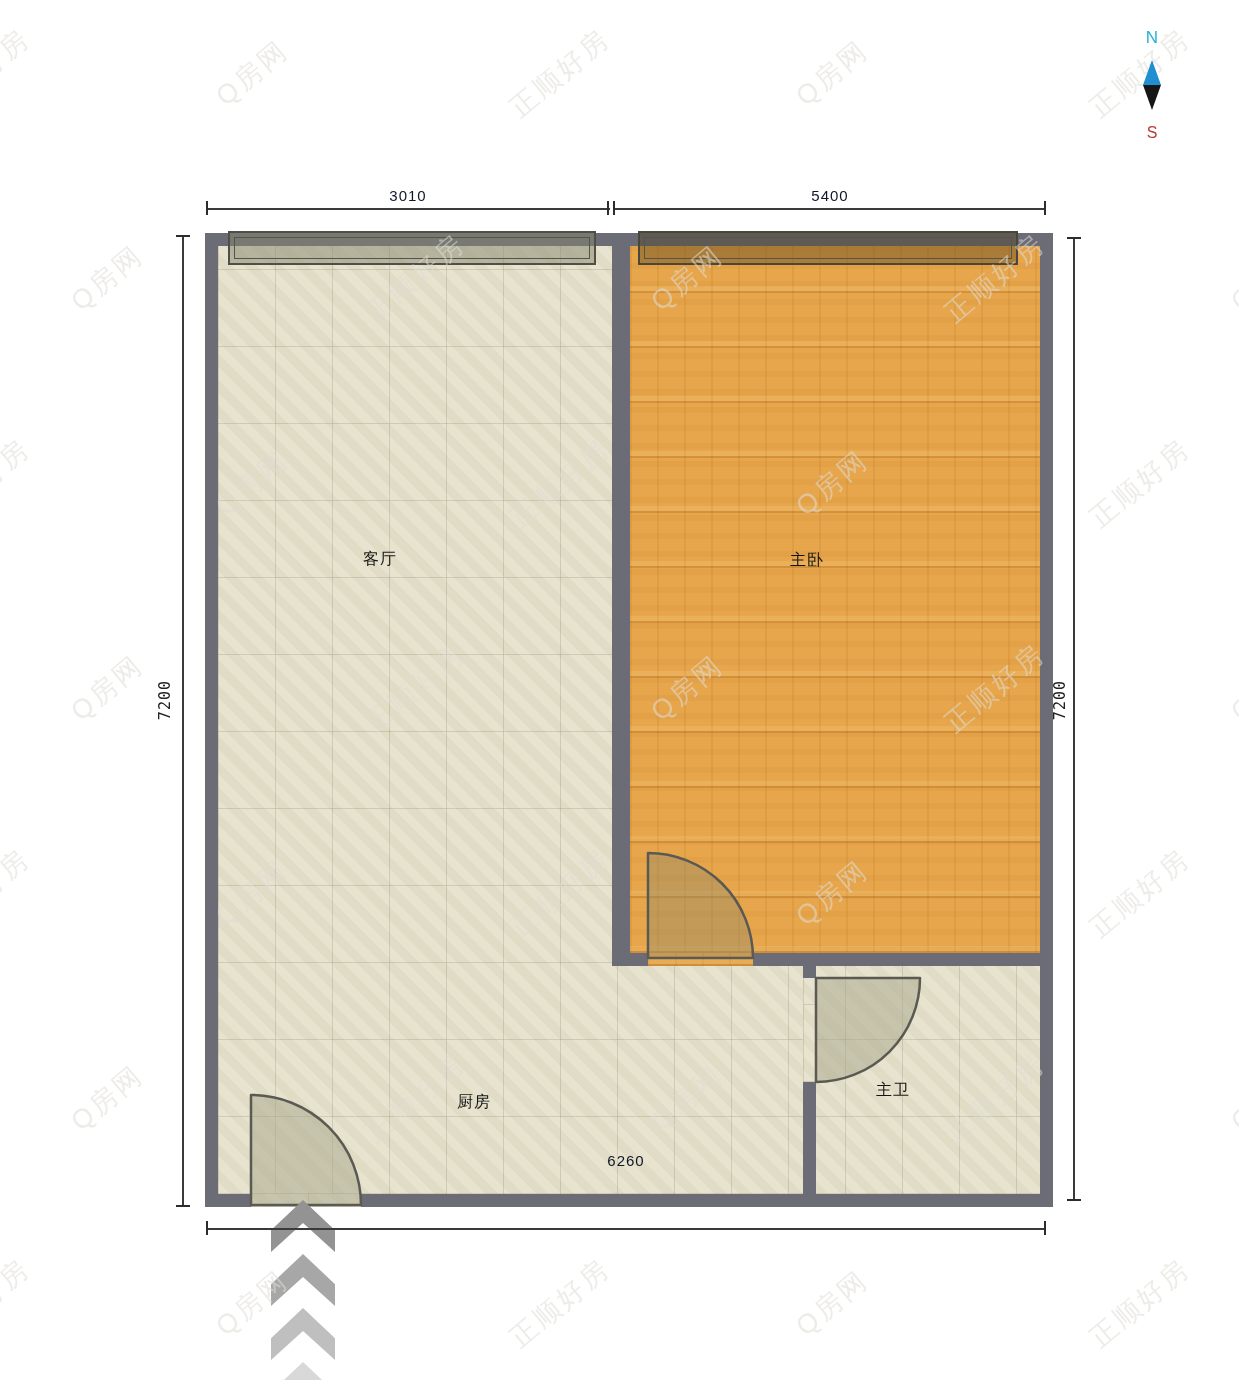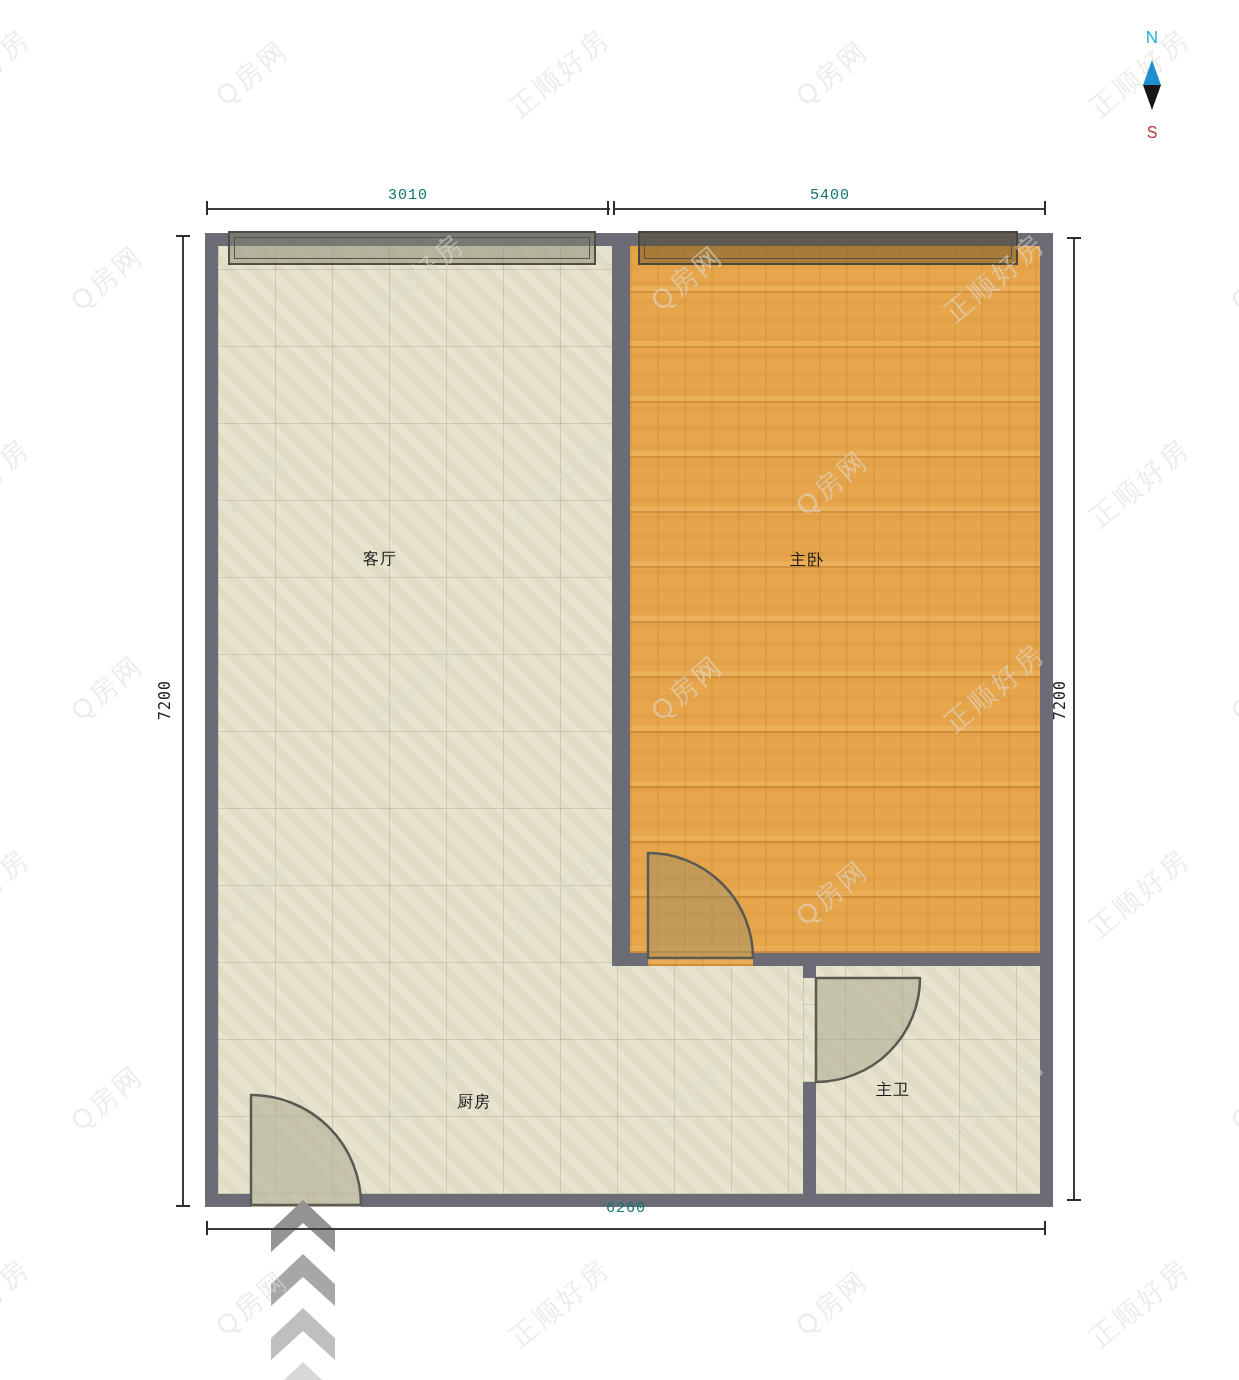--- a/index.html
+++ b/index.html
@@ -27,22 +27,22 @@
   .wall{background:#6c6c77;}
   
   .window{border:2px solid #4f4f48;box-sizing:border-box;}
   .window-inner{position:absolute;left:4px;right:4px;top:4px;bottom:4px;border:1px solid #54544c;}
   
   .dim-line-h{height:1.6px;background:#3a3a3a;}
   .dim-line-v{width:1.6px;background:#3a3a3a;}
   .dim-tick-v{width:2px;height:14px;background:#2c2c2c;}
   .dim-tick-h{width:14px;height:2px;background:#2c2c2c;}
   .dim-label{
-    font-family:Liberation Mono, monospace;
-    font-size:15px;color:#0f766e;text-align:center;letter-spacing:1px;white-space:nowrap;
+    font-family:Liberation Sans, sans-serif;
+    font-size:15px;color:#0f172a;text-align:center;letter-spacing:1px;white-space:nowrap;
   }
   .dim-label-v{
     font-family:"DejaVu Sans Mono","Liberation Mono",monospace;
     font-size:15px;color:#222;letter-spacing:1px;white-space:nowrap;
     writing-mode:vertical-rl;transform:rotate(180deg);
   }
   
   .room-label{font-size:16px;color:#141414;white-space:nowrap;letter-spacing:1px;}
   
   .compass-n{font-size:17px;font-weight:400;text-align:center;}
@@ -118,21 +118,21 @@
   <div class="abs dim-label-v" style="left:156px;top:680px;z-index:30;">7200</div>
 
   <div class="abs dim-line-v" style="left:1073px;top:238px;height:962px;z-index:30;"></div>
   <div class="abs dim-tick-h" style="left:1067px;top:237px;z-index:30;"></div>
   <div class="abs dim-tick-h" style="left:1067px;top:1199px;z-index:30;"></div>
   <div class="abs dim-label-v" style="left:1051px;top:680px;z-index:30;">7200</div>
 
   <div class="abs dim-line-h" style="left:207px;top:1228px;width:838px;z-index:30;"></div>
   <div class="abs dim-tick-v" style="left:206px;top:1221px;z-index:30;"></div>
   <div class="abs dim-tick-v" style="left:1044px;top:1221px;z-index:30;"></div>
-  <div class="abs dim-label" style="left:526px;top:1200px;width:200px;z-index:30;">6260</div>
+  <div class="abs dim-label" style="left:526px;top:1152px;width:200px;z-index:30;">6260</div>
 
   <div>
     <div class="abs compass-n" style="left:1140px;top:28px;width:24px;color:#29b0d8;z-index:30;">N</div>
     <div class="abs tri" style="left:1143px;top:60px;border-left:9px solid transparent;border-right:9px solid transparent;border-bottom:25px solid #1f8fd1;z-index:30;"></div>
     <div class="abs tri" style="left:1143px;top:85px;border-left:9px solid transparent;border-right:9px solid transparent;border-top:25px solid #161616;z-index:30;"></div>
     <div class="abs compass-s" style="left:1141px;top:124px;width:22px;color:#b23b3b;z-index:30;">S</div>
   </div>
 
   <div class="abs" style="left:271px;top:1200px;width:64px;height:180px;z-index:20;">
     <div class="abs chevron" style="left:0;top:0;background:#939393;"></div>

